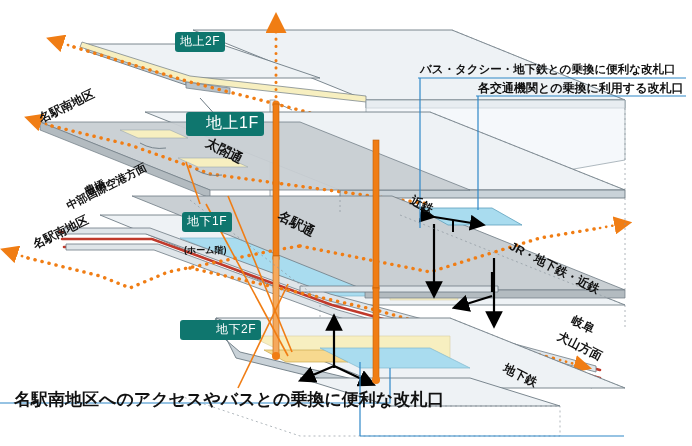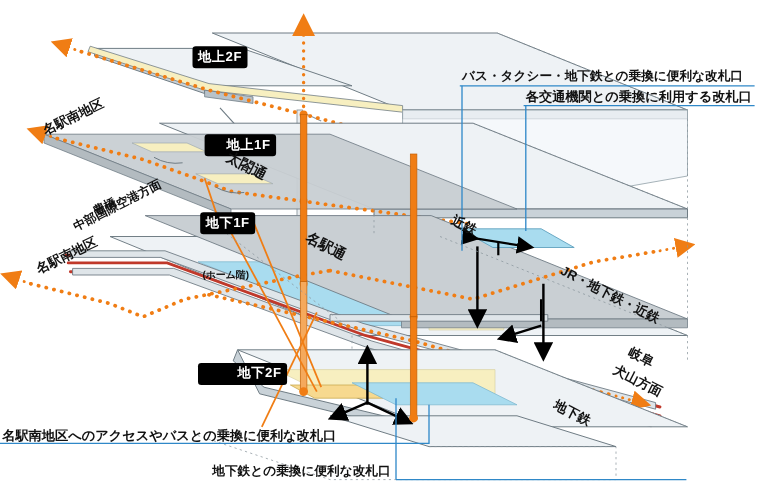--- a/index.html
+++ b/index.html
@@ -2,23 +2,23 @@
 <html><head>
 <meta charset="utf-8">
 <style>
   html,body{margin:0;padding:0;background:#ffffff;}
   body{width:692px;height:446px;overflow:hidden;
        font-family:"Liberation Sans","DejaVu Sans",sans-serif;}
   #stage{position:relative;width:692px;height:446px;background:#fff;}
   svg{position:absolute;left:0;top:0;}
   .lbl{position:absolute;white-space:nowrap;color:#111;font-weight:700;
        font-family:"Liberation Sans","DejaVu Sans",sans-serif;}
-  .badge{position:absolute;background:#000000;color:#fff;font-weight:700;
+  .badge{position:absolute;background:#0f766e;color:#fff;font-weight:400;
          border-radius:3px;padding:1px 5px 2px 5px;letter-spacing:.5px;
-         font-family:"Liberation Sans","DejaVu Sans",sans-serif;margin-top:10px;}
+         font-family:"Liberation Sans","DejaVu Sans",sans-serif;}
   .sub{position:absolute;color:#111;font-weight:700;white-space:nowrap;}
   .callout{position:absolute;white-space:nowrap;color:#111;font-weight:700;}
   .rot-a{transform:rotate(-26deg);transform-origin:left top;}
   .rot-b{transform:rotate(27deg);transform-origin:left top;}
   .rot-c{transform:rotate(-27deg);transform-origin:left top;}
 </style>
 </head>
 <body>
 
 <div id="stage">
@@ -174,22 +174,22 @@
       <path d="M418,78 L686,78"></path>
       <path d="M476,96 L686,96"></path>
       <path d="M0,403 L390,403 L390,368"></path>
       <path d="M360,436 L360,362"></path>
       <path d="M360,436 L624,436"></path>
     </g>
 
   </svg>
 
   <div class="badge" style="left:175px;top:32px;font-size:12px;">地上2F</div>
-  <div class="badge" style="left:186px;top:112px;font-size:12px;padding-left:20px;">地上1F</div>
-  <div class="badge" style="left:182px;top:183px;font-size:12px;">地下1F</div>
+  <div class="badge" style="left:186px;top:112px;font-size:16px;padding-left:20px;">地上1F</div>
+  <div class="badge" style="left:182px;top:212px;font-size:12px;">地下1F</div>
   <div class="sub" style="left:184px;top:216px;font-size:9px;margin-top:28px;">(ホーム階)</div>
   <div class="badge" style="left:180px;top:320px;font-size:12px;padding-left:36px;">地下2F</div>
 
 
   <div class="lbl rot-a" style="left:36px;top:112px;font-size:12px;">名駅南地区</div>
 
   <div class="lbl rot-a" style="left:30px;top:238px;font-size:12px;">名駅南地区</div>
 
   <div class="lbl rot-c" style="left:82px;top:186px;font-size:11px;">豊橋</div>
   <div class="lbl rot-c" style="left:64px;top:200px;font-size:11px;">中部国際空港方面</div>
@@ -201,16 +201,15 @@
 
   <div class="lbl rot-b" style="left:508px;top:360px;font-size:12px;">地下鉄</div>
 
   <div class="lbl rot-b" style="left:415px;top:192px;font-size:12px;">近鉄</div>
 
   <div class="lbl rot-b" style="left:211px;top:134px;font-size:13px;">太閤通</div>
   <div class="lbl rot-b" style="left:283px;top:207px;font-size:13px;">名駅通</div>
 
   <div class="callout" style="left:420px;top:62px;font-size:11.5px;">バス・タクシー・地下鉄との乗換に便利な改札口</div>
   <div class="callout" style="left:478px;top:80px;font-size:12px;">各交通機関との乗換に利用する改札口</div>
-  <div class="callout" style="left:2px;top:388px;font-size:12px;text-align:right;">名駅南地区へのアクセスやバスとの乗換に便利な改札口</div>
-  <div class="callout" style="left:193px;top:421px;font-size:11.5px;">地下鉄との乗換に便利な改札口</div>
+  <div class="callout" style="left:14px;top:388px;font-size:17px;text-align:right;">名駅南地区へのアクセスやバスとの乗換に便利な改札口</div>
 
 </div>
 
 </body></html>

